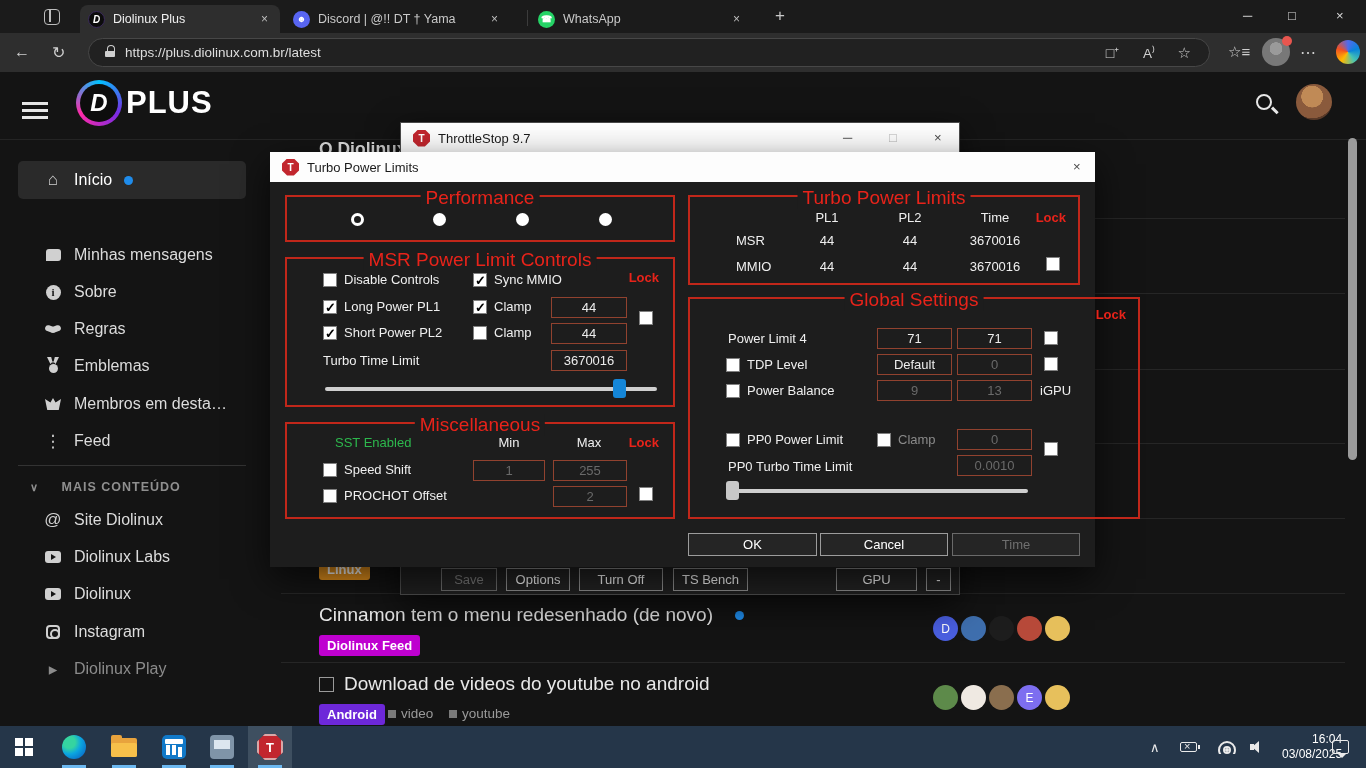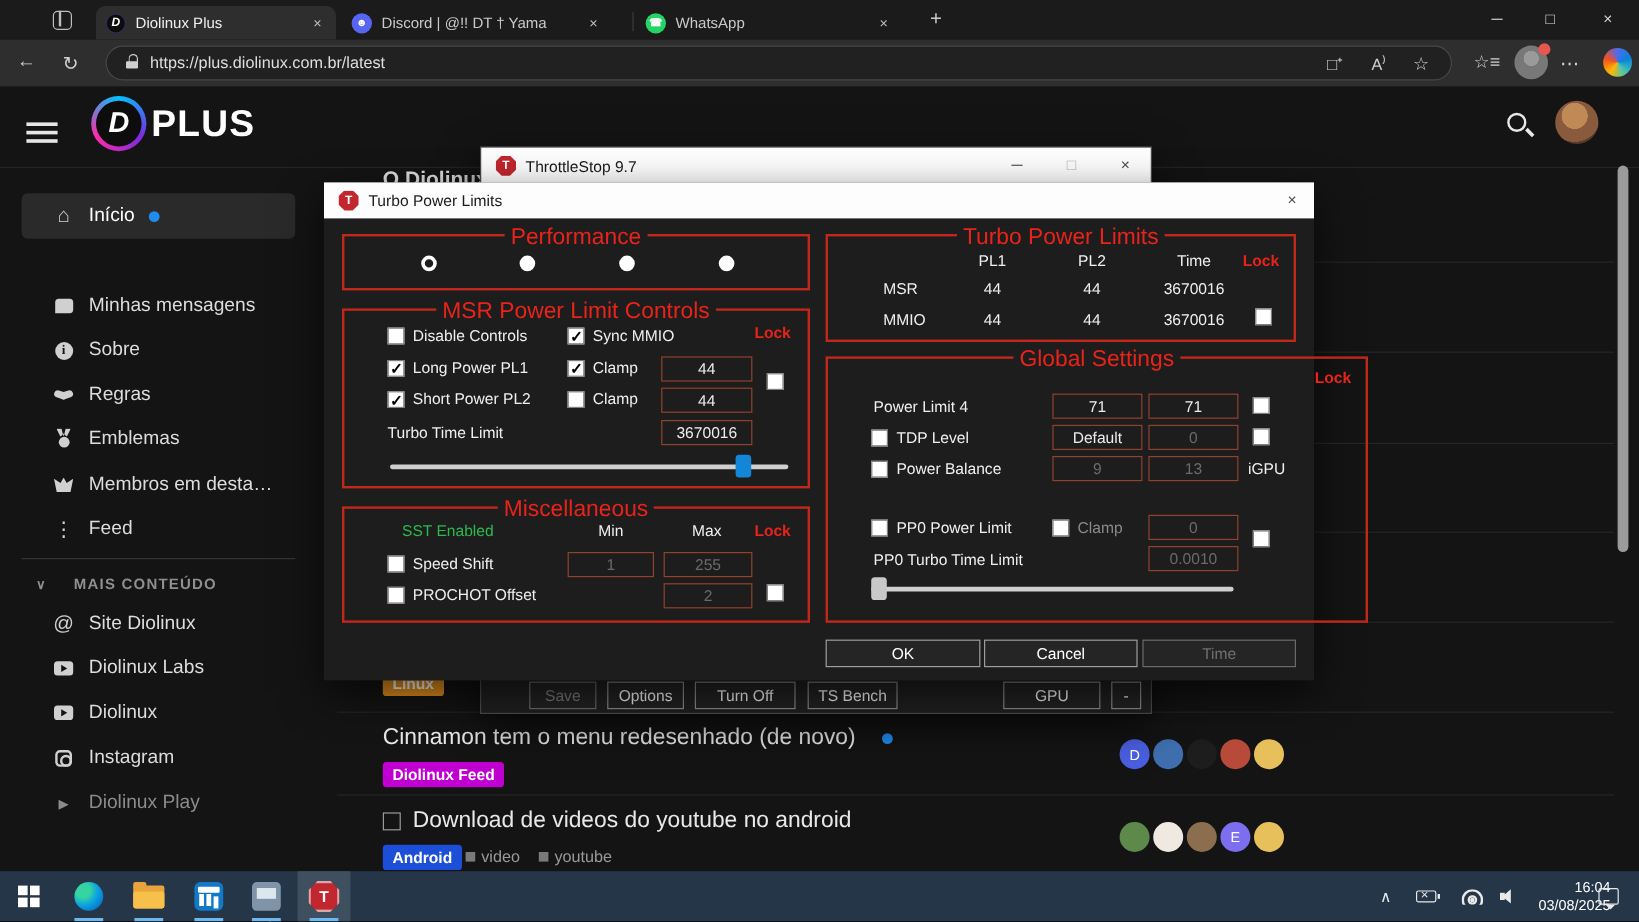--- a/index.html
+++ b/index.html
@@ -82,21 +82,21 @@
   #sbfooter { position:absolute; left:0; top:616px; width:262px; height:38px; display:flex; align-items:center; color:#ddd; font-size:15px; }
 
   
   .row { position:absolute; left:281px; width:1064px; border-bottom:1px solid #262626; }
   .num { position:absolute; font-size:17px; color:#9a9a9a; text-align:center; }
   .num.rep { left:1075px; width:52px; color:#c2c2c2; font-weight:bold; }
   .ptitle { position:absolute; font-size:17.5px; font-weight:bold; color:#dedede; white-space:nowrap; }
   .topictitle { position:absolute; font-size:19px; color:#e8e8e8; white-space:nowrap; display:flex; align-items:center; gap:10px; }
   .tag { position:absolute; height:21px; padding:0 8px; border-radius:3px; color:#fff; font-size:13px; font-weight:bold; display:flex; align-items:center; }
   .tag.feed { background:#bf00d0; }
-  .tag.android { background:#1d4ed8; }
+  .tag.android { background:#6d28d9; }
   .tag.linux { background:#e2901d; }
   .mtag { position:absolute; color:#9a9a9a; font-size:13.5px; display:flex; align-items:center; gap:5px; }
   .mtag::before { content:""; width:8px; height:8px; background:#7a7a7a; }
   .avrow { position:absolute; display:flex; gap:3px; }
   .av { width:25px; height:25px; border-radius:50%; background:#666; display:flex; align-items:center; justify-content:center; color:#fff; font-size:12px; }
   .unanswered { width:15px; height:15px; border:1.5px solid #9a9a9a; display:inline-block; }
   #pg-scroll { position:absolute; left:1348px; top:66px; width:9px; height:322px; border-radius:5px; background:#9b9b9b; }
 
   
   #tswin { position:absolute; left:400px; top:122px; width:560px; height:473px; background:#1f1f1f; border:1px solid #4a4a4a; box-shadow:0 10px 30px rgba(0,0,0,.6); }

